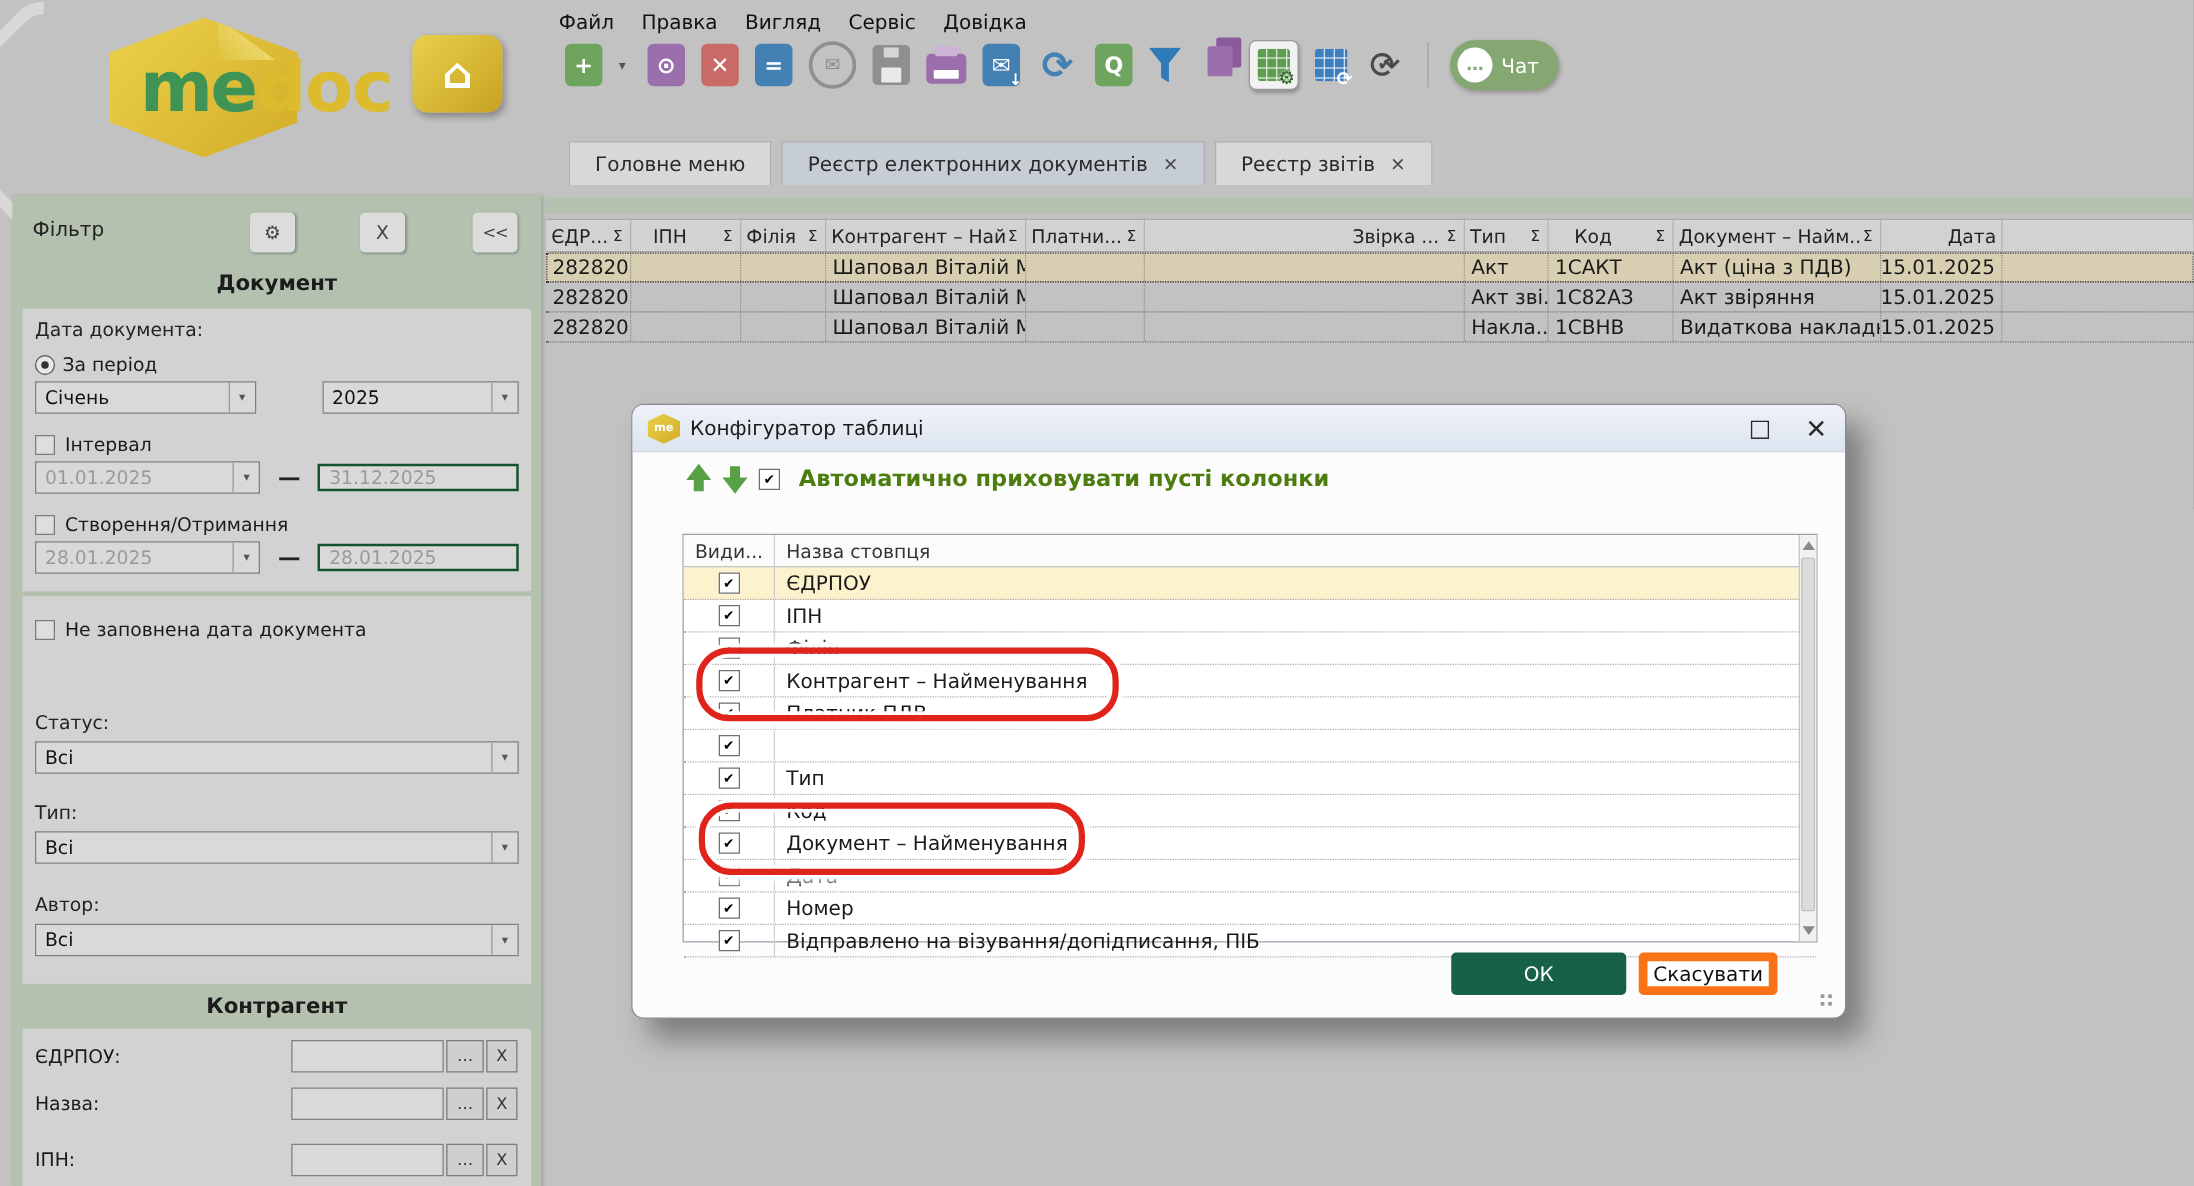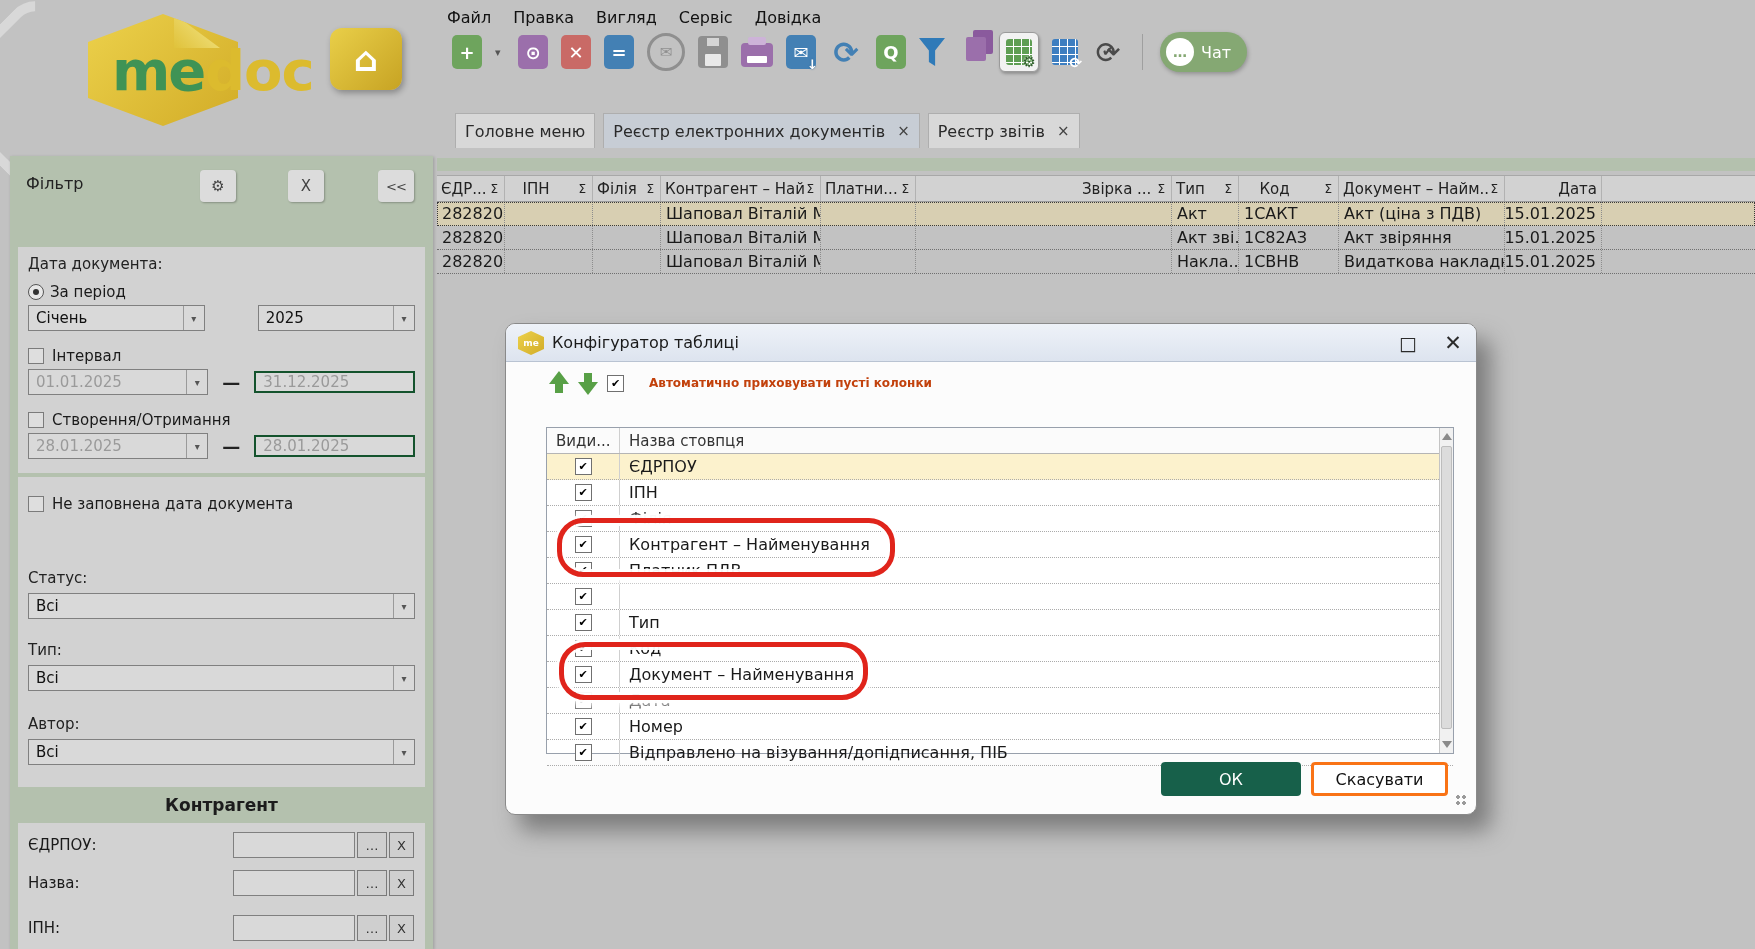--- a/index.html
+++ b/index.html
@@ -50,21 +50,21 @@
   .gridbtn .ovb{position:absolute;right:-4px;bottom:-7px;font-size:15px;color:#fff;font-weight:bold;}
   .pressed{background:#f2f2f2;border:1px solid #9a9a9a;border-radius:6px;padding:6px;box-shadow:1px 2px 3px rgba(0,0,0,.25);}
   .synccheck{position:relative;width:34px;height:34px;color:#4a4a4a;font-size:30px;display:flex;align-items:center;justify-content:center;}
   .synccheck .chk{position:absolute;font-size:15px;font-weight:bold;top:7px;}
   .tb-divider{width:1px;height:36px;background:#9f9f9f;margin:0 4px;}
   .chat-pill{height:40px;padding:0 16px 0 6px;border-radius:20px;background:#85a873;display:flex;align-items:center;gap:7px;
        color:#fff;font-size:16px;box-shadow:1px 2px 4px rgba(0,0,0,.25);}
   .chat-bubble{width:28px;height:28px;border-radius:50%;background:#fff;color:#85a873;display:flex;align-items:center;justify-content:center;font-size:14px;font-weight:bold;}
   
   .tabbar{position:absolute;left:455px;top:113px;display:flex;gap:8px;height:35px;}
-  .tab{display:flex;align-items:center;gap:12px;padding:0 9px;background:#d8d8d8;border:1px solid #aeaeae;border-bottom:none;
+  .tab{display:flex;align-items:center;gap:12px;padding:0 20px;background:#d8d8d8;border:1px solid #aeaeae;border-bottom:none;
        font-size:16px;color:#2a2a2a;}
   .tab.active{background:#c7cdd5;}
   .tab .x{font-size:15px;color:#444;}
   
   .sidebar{position:absolute;left:10px;top:156px;width:423px;height:793px;background:#b4c1ae;box-shadow:1px 1px 3px rgba(0,0,0,.2);}
   .sb-head{position:absolute;left:0;top:0;width:100%;height:56px;}
   .sb-title{position:absolute;left:16px;top:18px;font-size:16px;color:#222;}
   .sb-btn{position:absolute;top:14px;width:36px;height:32px;background:#dcdcdc;border-radius:4px;
        box-shadow:1px 1px 2px rgba(0,0,0,.25);display:flex;align-items:center;justify-content:center;font-size:15px;color:#444;}
   .sb-gear{left:190px;} .sb-x{left:278px;} .sb-coll{left:368px;font-size:13px;letter-spacing:-1px;}
@@ -114,40 +114,40 @@
   .dlg-caption{position:absolute;left:46px;top:9px;font-size:16px;font-weight:normal;color:#1a1a1a;}
   .dlg-ctl{position:absolute;top:6px;width:28px;height:26px;display:flex;align-items:center;justify-content:center;font-size:19px;color:#2b2b2b;}
   .ctl-max{left:888px;} .ctl-close{left:933px;font-size:21px;}
   .dlg-toolrow{position:absolute;left:43px;top:47px;display:flex;align-items:center;gap:9px;}
   .arrow-up,.arrow-dn{width:20px;height:24px;position:relative;}
   .arrow-up .head{position:absolute;left:0;top:0;width:0;height:0;border-left:10px solid transparent;border-right:10px solid transparent;border-bottom:13px solid #58a046;}
   .arrow-up .stem{position:absolute;left:6px;top:12px;width:8px;height:10px;background:#58a046;}
   .arrow-dn .head{position:absolute;left:0;bottom:0;width:0;height:0;border-left:10px solid transparent;border-right:10px solid transparent;border-top:13px solid #58a046;}
   .arrow-dn .stem{position:absolute;left:6px;top:2px;width:8px;height:10px;background:#58a046;}
   .dcb{width:15px;height:15px;border:1px solid #707070;background:#fff;display:flex;align-items:center;justify-content:center;font-size:11px;color:#000;}
-  .dlg-toollabel{font-size:12px;font-weight:bold;color:#c2410c;margin-left:16px;}
+  .dlg-toollabel{font-size:18px;font-weight:bold;color:#4d7c0f;margin-left:6px;}
   .listbox{position:absolute;left:40px;top:103px;width:908px;height:327px;background:#fff;border:1px solid #98a0ac;box-sizing:border-box;}
   .lhead{display:flex;height:25px;border-bottom:1px solid #b5b5b5;background:#fbfbfb;font-size:15px;color:#333;align-items:center;}
   .lc1{width:73px;box-sizing:border-box;border-right:1px solid #cfcfcf;padding-left:9px;display:flex;align-items:center;height:100%;}
   .lc1.center{justify-content:center;padding-left:0;}
   .lc2{flex:1;padding-left:9px;display:flex;align-items:center;height:100%;font-size:16px;white-space:nowrap;overflow:hidden;}
   .lrow{display:flex;height:25px;border-bottom:1px dotted #ababab;}
   .lrow.sel{background:#fcf2cd;}
   .scroller{position:absolute;right:0;top:0;width:14px;height:100%;border-left:1px solid #c4c4c4;background:#f1f1f1;box-sizing:border-box;}
   .sc-arr{position:absolute;left:2px;width:0;height:0;border-left:5px solid transparent;border-right:5px solid transparent;}
   .sc-up{top:5px;border-bottom:7px solid #8a8a8a;}
   .sc-dn{bottom:5px;border-top:7px solid #8a8a8a;}
   .sc-thumb{position:absolute;left:1px;top:18px;width:11px;height:283px;background:#dcdcdc;border:1px solid #bdbdbd;box-sizing:border-box;border-radius:2px;}
   .annot{position:absolute;border:5px solid #e0241b;border-radius:26px;
        box-shadow:0 0 0 3px rgba(255,255,255,.95),0 2px 6px 4px rgba(255,255,255,.8),inset 0 0 0 3px rgba(255,255,255,.95);}
   .a1{left:51px;top:194px;width:328px;height:49px;}
   .a2{left:53px;top:318px;width:299px;height:48px;}
   .dlg-btn{position:absolute;top:438px;height:34px;border-radius:4px;display:flex;align-items:center;justify-content:center;font-size:16px;}
   .btn-ok{left:655px;width:140px;background:#17604a;color:#fff;}
-  .btn-cancel{left:805px;width:137px;background:#fff;border:3px solid #f97316;box-sizing:border-box;color:#111;}
+  .btn-cancel{left:805px;width:111px;background:#fff;border:7px solid #f97316;box-sizing:border-box;color:#111;}
   .grip{position:absolute;right:8px;bottom:7px;width:13px;height:13px;
        background-image:radial-gradient(#9a9a9a 1.6px,transparent 1.7px);background-size:6px 6px;}
 </style>
 </head>
 <body>
 
 <div class="page">
 
   <div class="wm wm1"></div>
   <div class="wm wm2"></div>
@@ -247,20 +247,21 @@
       <span class="sb-btn sb-gear">
           <span>⚙</span>
         </span>
       <span class="sb-btn sb-x">
           <span>X</span>
         </span>
       <span class="sb-btn sb-coll">
           <span>&lt;&lt;</span>
         </span>
     </div>
+    <div class="sb-section" style="top:61px;">Документ</div>
 
     <div class="sb-box" style="top:91px;height:226px;">
       <p class="fl-label" style="margin-top:8px;">Дата документа:</p>
       <div class="row-flex" style="margin-top:10px;">
         <span class="radio">
             <span class="dot"></span>
           </span>
         <span>За період</span>
       </div>
       <div class="row-flex" style="margin-top:4px;">

